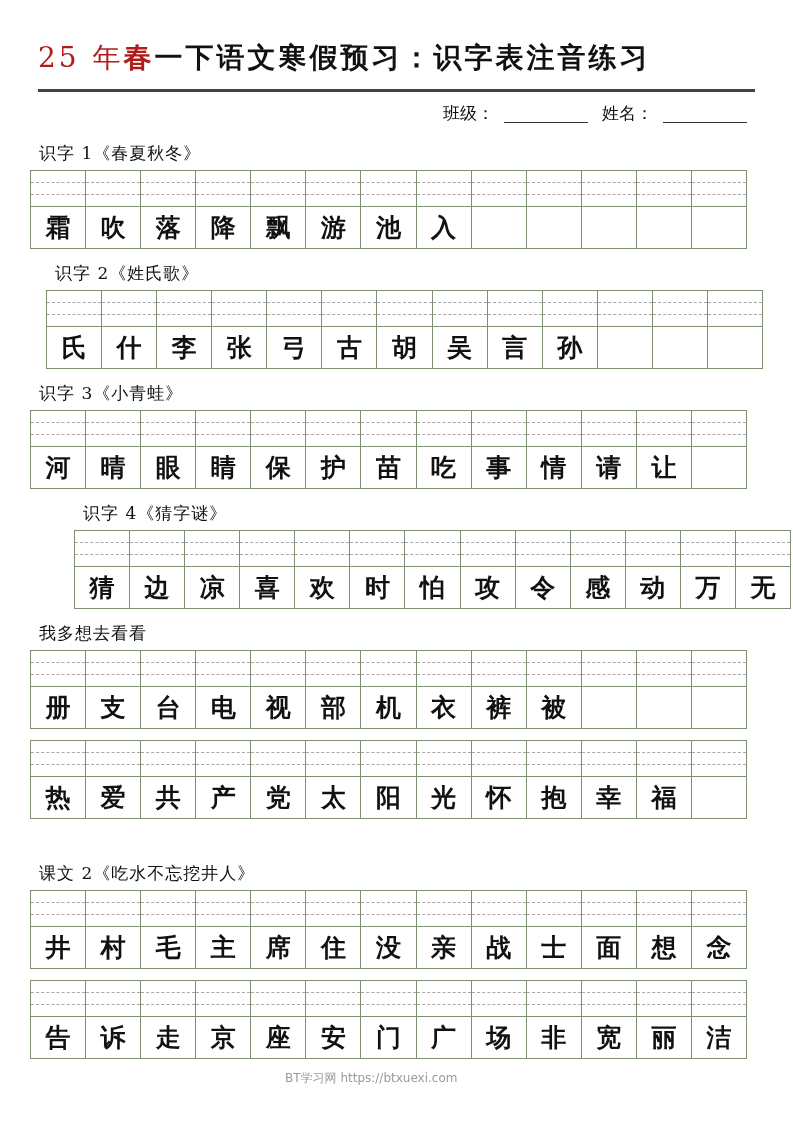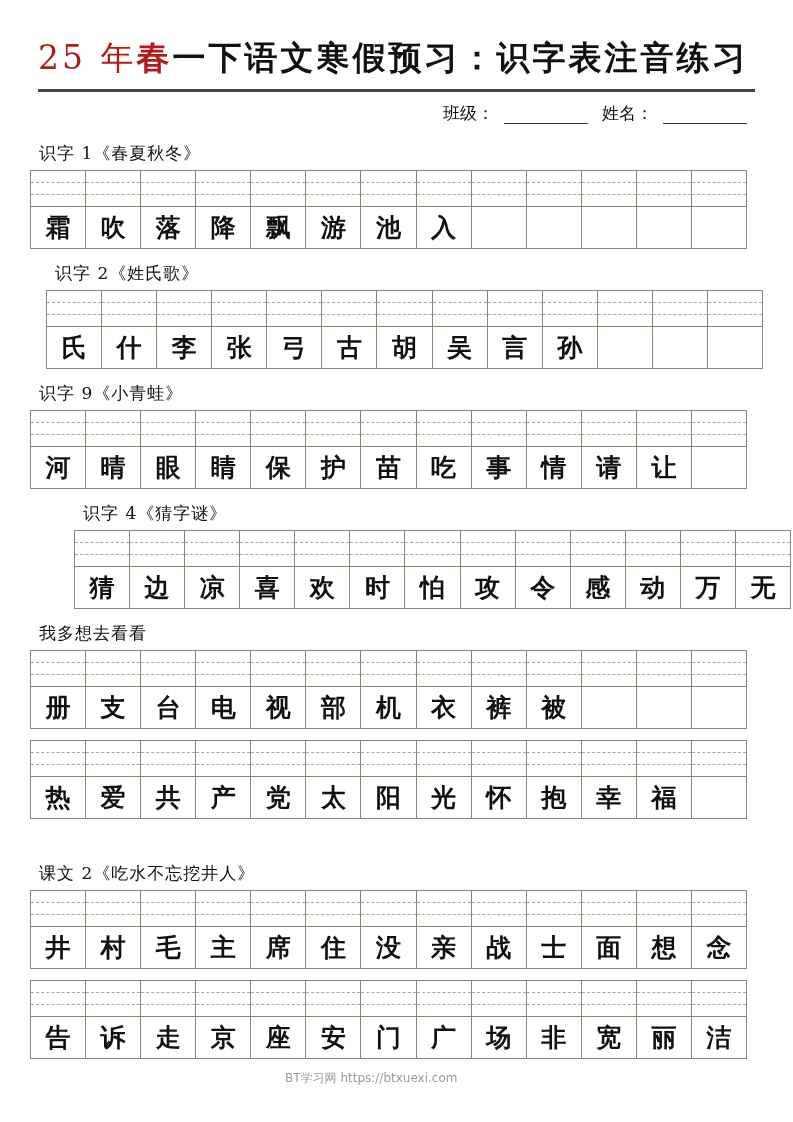--- a/index.html
+++ b/index.html
@@ -1,23 +1,23 @@
 <!DOCTYPE html>
 <html><head>
 <meta charset="utf-8">
 <style>
   html, body { margin: 0; padding: 0; background: #ffffff; }
   body { width: 793px; height: 1122px; position: relative; overflow: hidden;
          font-family: "DejaVu Serif", "Liberation Serif", serif; color: #111; }
-  .title { position: absolute; left: 38px; top: 36px; font-size: 33px; letter-spacing: 3px;
+  .title { position: absolute; left: 38px; top: 36px; font-size: 28px; letter-spacing: 3px;
            font-weight: bold; white-space: nowrap; line-height: 44px; }
   .title .red { color: #b01c1c; font-weight: normal; }
   .title .red2 { color: #b01c1c; }
   .title-rule { position: absolute; left: 38px; top: 89px; width: 717px; height: 3px; background: #444; }
-  .info { position: absolute; top: 102px; right: 46px; display: flex; align-items: center;
+  .info { position: absolute; top: 102px; right: 46px; display: flex; align-items: flex-start;
           font-size: 17px; white-space: nowrap; }
   .info .lbl { margin-right: 10px; }
   .info .blank { display: inline-block; width: 84px; border-bottom: 1.5px solid #333; height: 20px; margin-right: 14px; }
   .info .blank.last { margin-right: 0; }
   .section { position: absolute; left: 30px; width: 717px; }
   .section h2 { margin: 0; font-size: 17px; font-weight: normal; height: 30px; line-height: 26px;
                 padding-left: 9px; letter-spacing: 1px; white-space: nowrap; }
   .grid { display: grid; grid-template-columns: repeat(13, 1fr); border-left: 1.5px solid #7d8f72;
           border-top: 1.5px solid #7d8f72; width: 716px; }
   .cell { border-right: 1.5px solid #7d8f72; border-bottom: 1.5px solid #7d8f72; box-sizing: border-box; }
@@ -100,21 +100,21 @@
         <div class="cell hz">胡</div>
         <div class="cell hz">吴</div>
         <div class="cell hz">言</div>
         <div class="cell hz">孙</div>
         <div class="cell hz"></div>
         <div class="cell hz"></div>
         <div class="cell hz"></div>
       </div>
     </div>
     <div class="section" style="top: 380px;">
-      <h2>识字 9《小青蛙》</h2>
+      <h2>识字 3《小青蛙》</h2>
       <div class="grid">
         <div class="cell py"></div>
         <div class="cell py"></div>
         <div class="cell py"></div>
         <div class="cell py"></div>
         <div class="cell py"></div>
         <div class="cell py"></div>
         <div class="cell py"></div>
         <div class="cell py"></div>
         <div class="cell py"></div>

